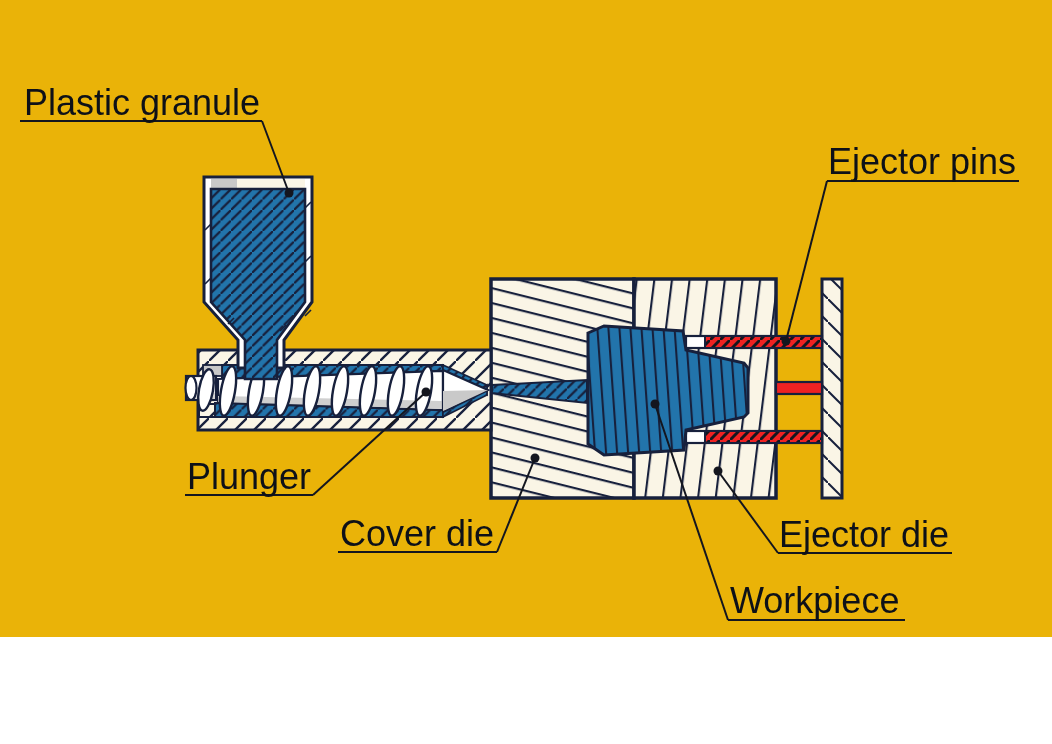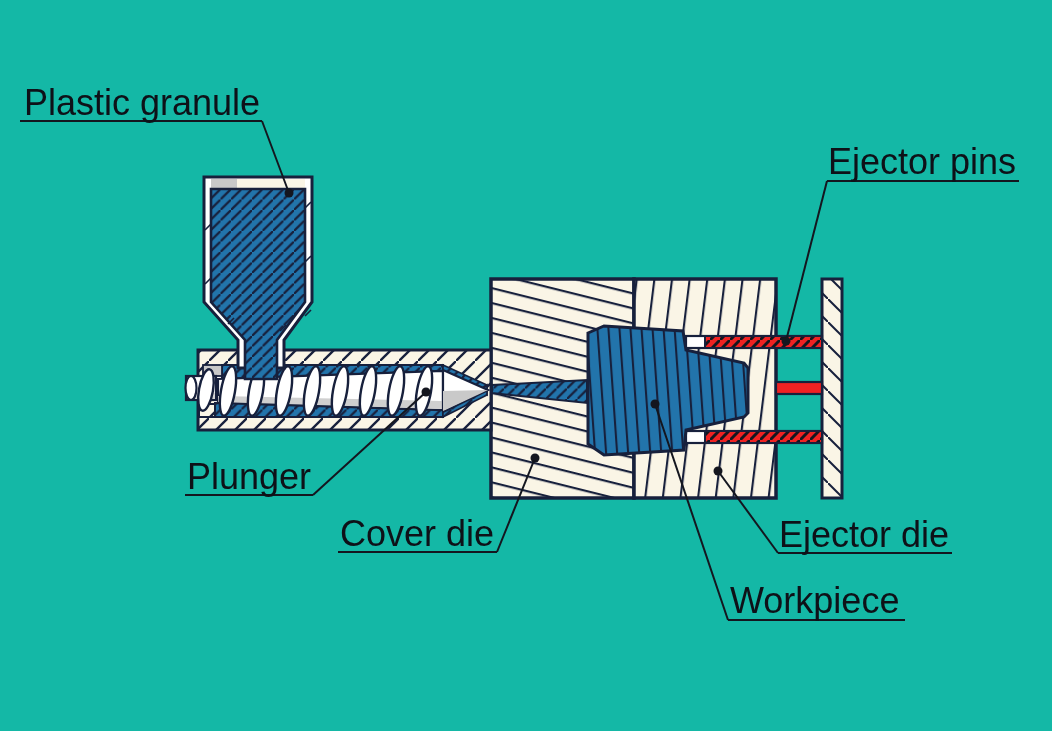--- a/index.html
+++ b/index.html
@@ -1,16 +1,16 @@
 <!DOCTYPE html>
 <html><head>
 <meta charset="utf-8">
 <style>
   html,body{margin:0;padding:0;background:#ffffff;}
-  .stage{position:relative;width:1052px;height:731px;background:#14b8a6;overflow:hidden;}
+  .stage{position:relative;width:1052px;height:637px;background:#eab308;overflow:hidden;}
   svg{display:block;}
   .lbl{font-family:"Liberation Sans","DejaVu Sans",sans-serif;font-size:36px;fill:#0e1118;}
   .edge{stroke-linejoin:miter;}
 </style>
 </head>
 <body>
 
 <div class="stage">
 <svg width="1052" height="744" viewBox="0 0 1052 744">
   <defs>

